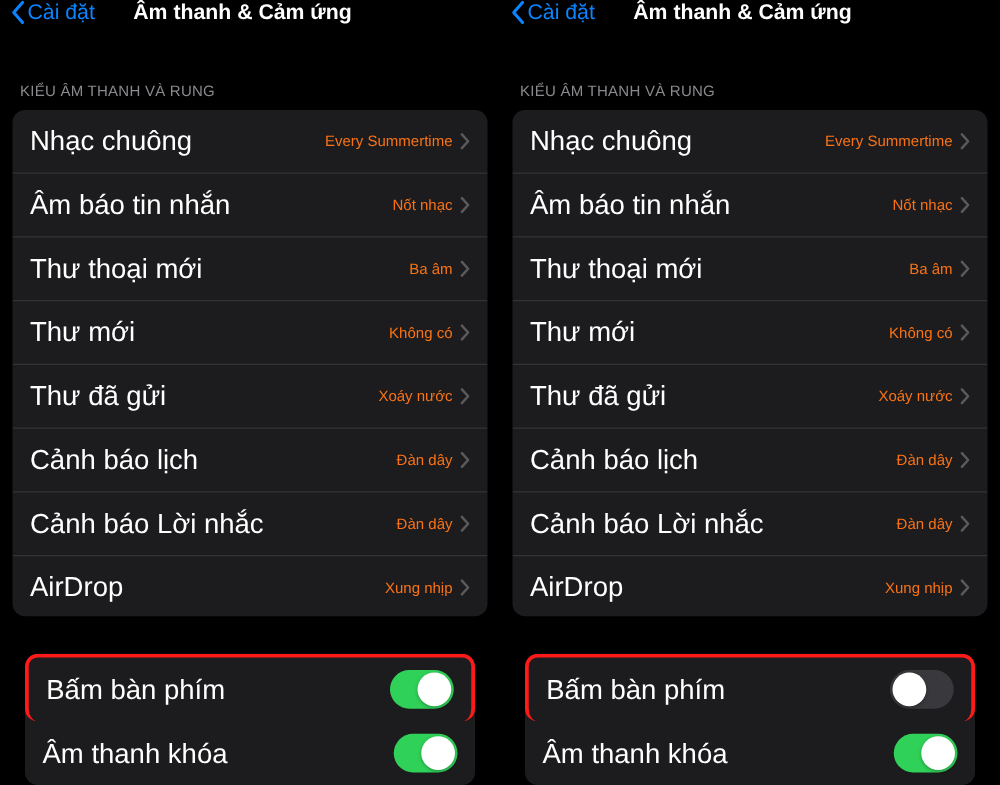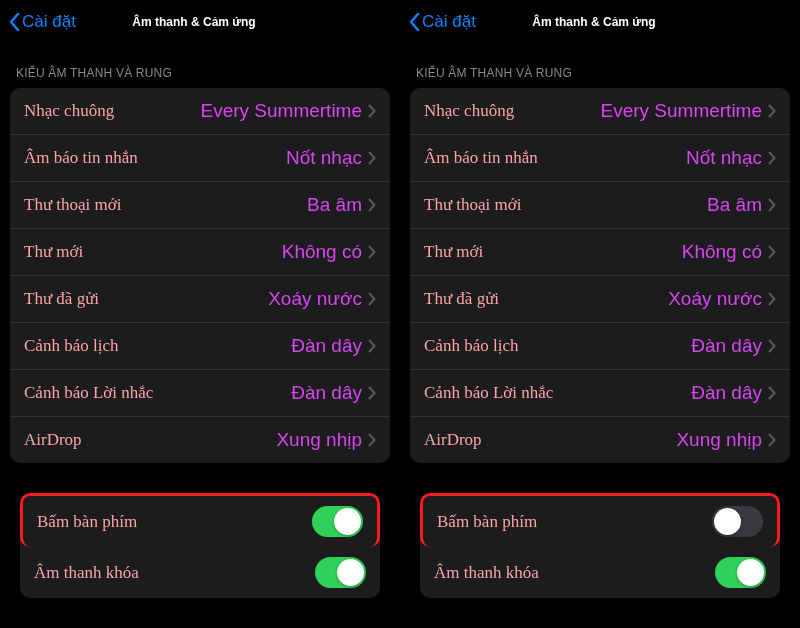--- a/index.html
+++ b/index.html
@@ -14,38 +14,38 @@
   }
   .pane {
     width: 400px;
     height: 628px;
     background: #000;
     display: flex;
     flex-direction: column;
   }
   .header {
     display: flex;
-    align-items: center;
+    align-items: flex-start;
     height: 44px;
     padding: 0 8px;
     position: relative;
   }
   .back {
     display: flex;
     align-items: center;
     color: #0a84ff;
     font-size: 17px;
     cursor: pointer;
   }
   .back svg { margin-right: 2px; }
   .title {
     position: absolute;
     left: 0; right: 12px;
     text-align: center;
-    font-size: 12px;
+    font-size: 17px;
     font-weight: 600;
     color: #fff;
     pointer-events: none;
   }
   .section-header {
     color: #8a8a8e;
     font-size: 12px;
     padding: 22px 16px 8px 16px;
     letter-spacing: 0.2px;
   }
@@ -59,32 +59,31 @@
     display: flex;
     align-items: center;
     justify-content: space-between;
     padding: 12px 14px;
     min-height: 44px;
     border-bottom: 0.5px solid #333335;
     cursor: pointer;
   }
   .row:last-child { border-bottom: none; }
   .row-label {
-    color: #fca5a5;
-    font-size: 17px;
-    font-family: Liberation Serif, serif;
+    color: #ffffff;
+    font-size: 22px;
   }
   .row-right {
     display: flex;
     align-items: center;
     gap: 6px;
   }
   .row-value {
-    color: #d946ef;
-    font-size: 19px;
+    color: #f97316;
+    font-size: 12px;
     margin-left: 32px;
   }
   .chev {
     color: #5a5a5e;
     display: flex;
     align-items: center;
   }
   .gap { height: 30px; }
   .toggle-list {
     background: #1c1c1e;

